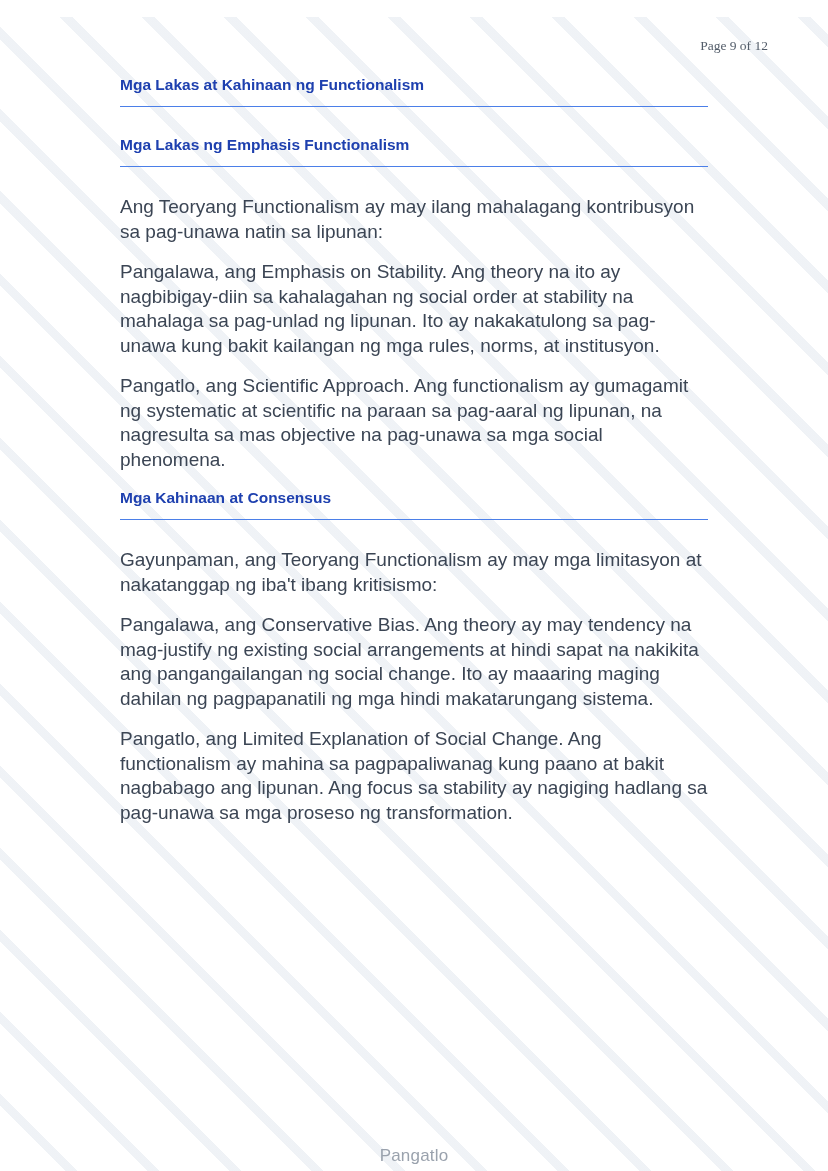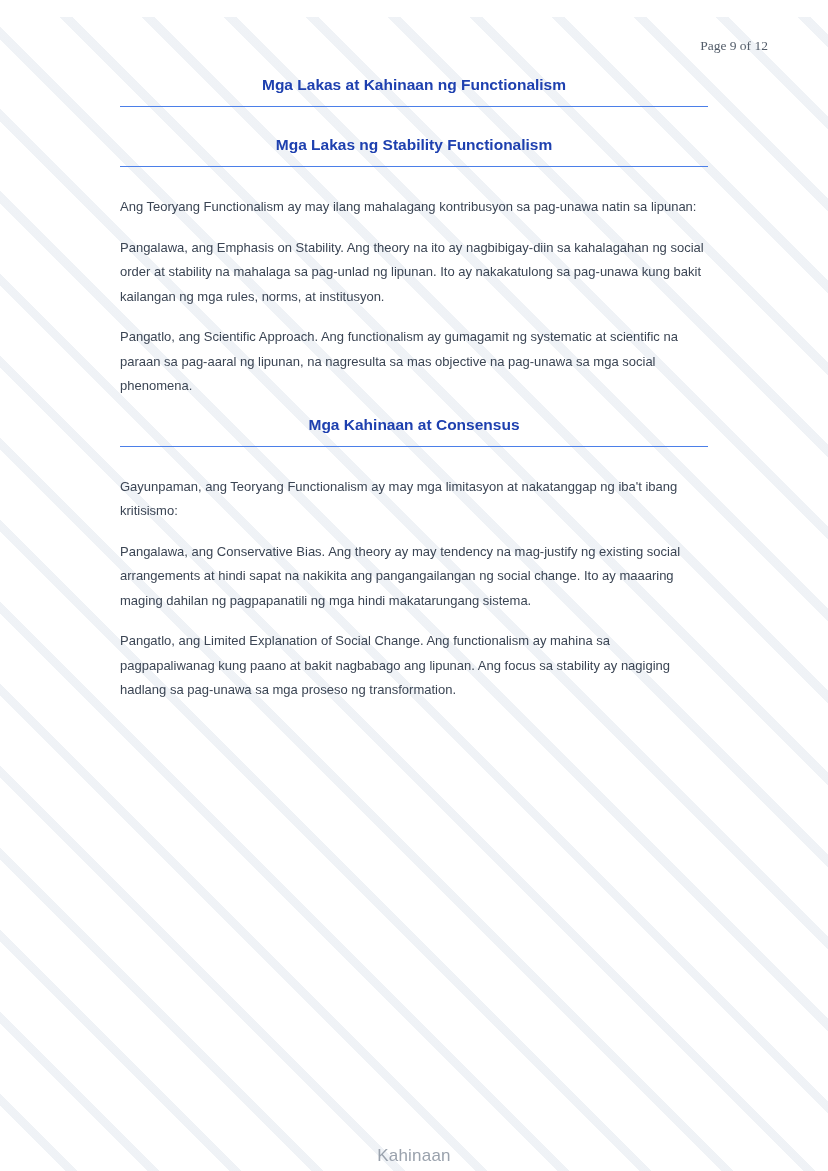--- a/index.html
+++ b/index.html
@@ -39,29 +39,28 @@
   }
 
   .heading {
     font-size: 15.5px;
     line-height: 19px;
     font-weight: 700;
     color: var(--heading, #1e40af);
     padding-bottom: 12px;
     border-bottom: 1px solid var(--rule, #4b7fe8);
     margin-bottom: 28px;
-    text-align: center;
   }
 
   .heading.after-paragraphs {
     margin-top: 8px;
   }
 
   .para {
-    font-size: 13px;
+    font-size: 19px;
     line-height: 24.5px;
     color: var(--body-text, #3b4554);
     margin-bottom: 16px;
   }
 
   .footer-brand {
     position: absolute;
     bottom: 22px;
     left: 0;
     width: 100%;
@@ -75,35 +74,35 @@
 <body>
 
 <div class="page">
 
   <div class="page-number">Page 9 of 12</div>
 
   <div class="content">
 
     <h1 class="heading">Mga Lakas at Kahinaan ng Functionalism</h1>
 
-    <h2 class="heading">Mga Lakas ng Stability Functionalism</h2>
+    <h2 class="heading">Mga Lakas ng Emphasis Functionalism</h2>
 
     <p class="para">Ang Teoryang Functionalism ay may ilang mahalagang kontribusyon sa pag-unawa natin sa lipunan:</p>
 
 
     <p class="para">Pangalawa, ang Emphasis on Stability. Ang theory na ito ay nagbibigay-diin sa kahalagahan ng social order at stability na mahalaga sa pag-unlad ng lipunan. Ito ay nakakatulong sa pag-unawa kung bakit kailangan ng mga rules, norms, at institusyon.</p>
 
     <p class="para">Pangatlo, ang Scientific Approach. Ang functionalism ay gumagamit ng systematic at scientific na paraan sa pag-aaral ng lipunan, na nagresulta sa mas objective na pag-unawa sa mga social phenomena.</p>
 
     <h2 class="heading after-paragraphs">Mga Kahinaan at Consensus</h2>
 
     <p class="para">Gayunpaman, ang Teoryang Functionalism ay may mga limitasyon at nakatanggap ng iba't ibang kritisismo:</p>
 
 
     <p class="para">Pangalawa, ang Conservative Bias. Ang theory ay may tendency na mag-justify ng existing social arrangements at hindi sapat na nakikita ang pangangailangan ng social change. Ito ay maaaring maging dahilan ng pagpapanatili ng mga hindi makatarungang sistema.</p>
 
     <p class="para">Pangatlo, ang Limited Explanation of Social Change. Ang functionalism ay mahina sa pagpapaliwanag kung paano at bakit nagbabago ang lipunan. Ang focus sa stability ay nagiging hadlang sa pag-unawa sa mga proseso ng transformation.</p>
 
   </div>
 
-  <div class="footer-brand">Kahinaan</div>
+  <div class="footer-brand">Pangatlo</div>
 
 </div>
 
 </body></html>

